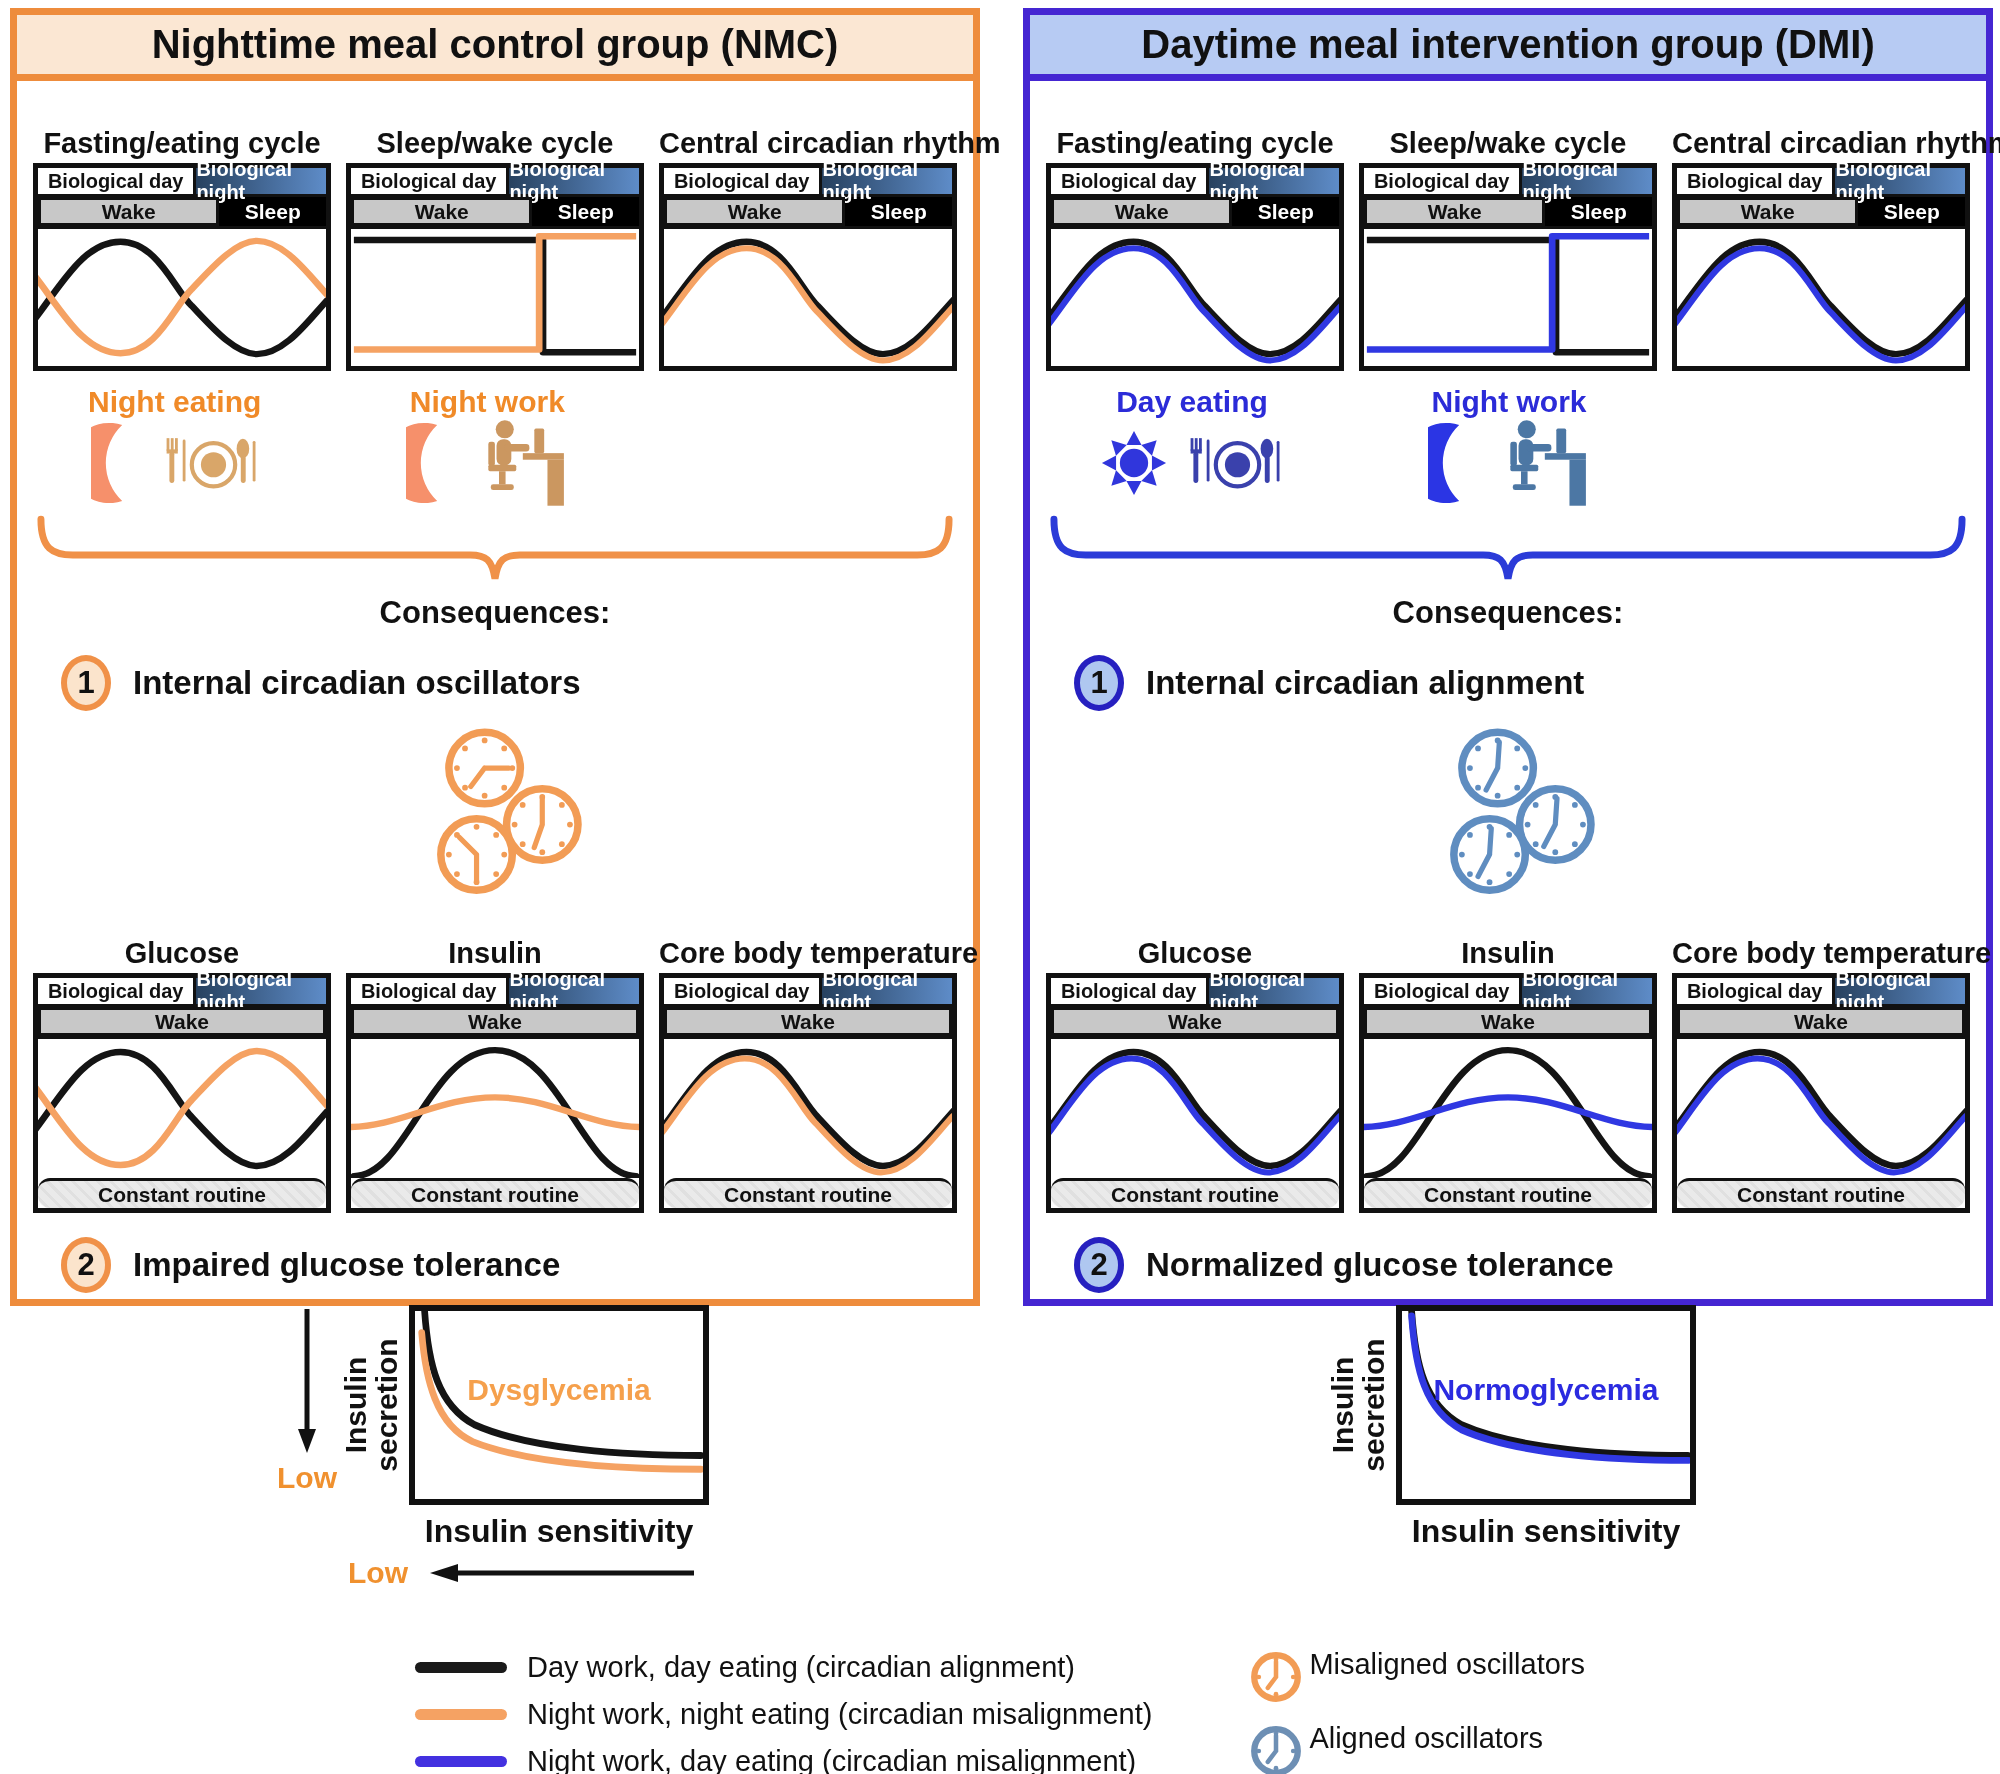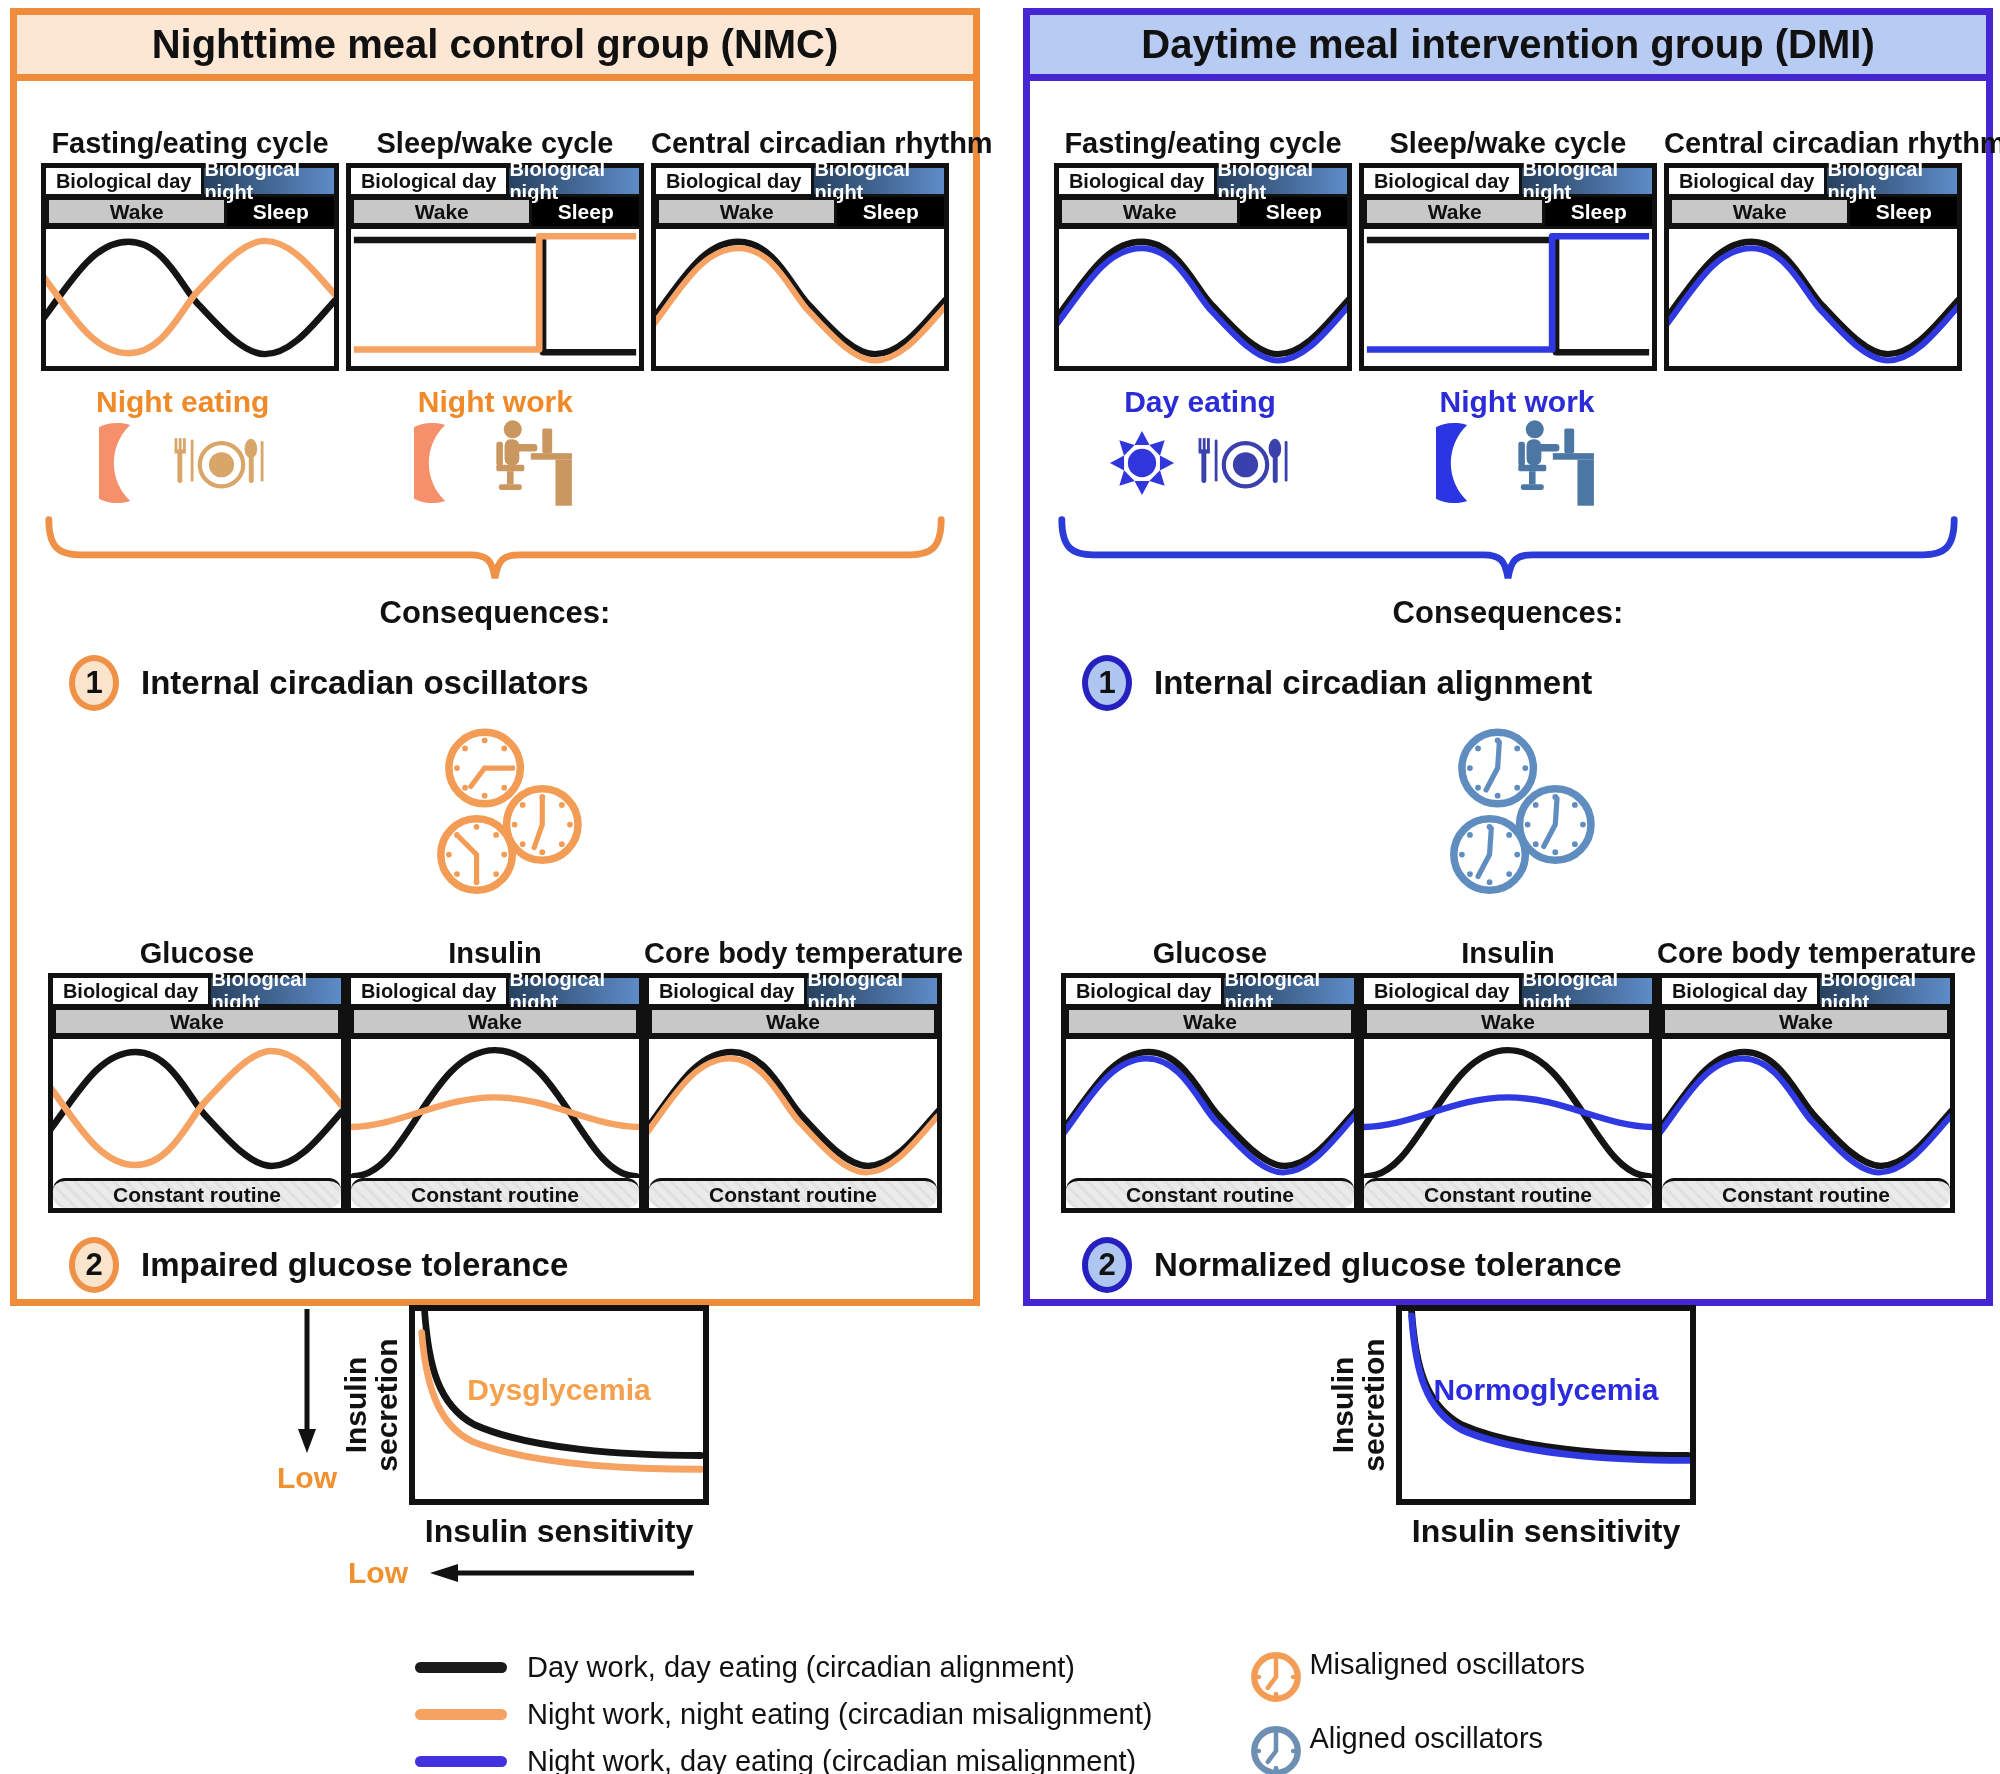--- a/index.html
+++ b/index.html
@@ -3,25 +3,25 @@
 <meta charset="utf-8">
 <style>
   * { margin:0; padding:0; box-sizing:border-box; }
   body { width:2000px; height:1774px; background:#ffffff; font-family:"Liberation Sans", sans-serif; color:#111; position:relative; overflow:hidden; }
   .panel { position:absolute; top:8px; width:970px; height:1298px; border:7px solid; background:#fff; }
   .panel.nmc { left:10px; border-color:#EE8C3C; }
   .panel.dmi { left:1023px; border-color:#4526D2; }
   .panel-header { height:66px; display:flex; align-items:center; justify-content:center; font-size:40px; font-weight:bold; }
   .nmc .panel-header { background:#FBE7D3; border-bottom:7px solid #EE8C3C; }
   .dmi .panel-header { background:#B7CBF3; border-bottom:7px solid #4526D2; }
-  .panel-body { padding:0 24px; }
+  .panel-body { padding:0 16px; }
 
   .cycles-row, .metrics-row { display:flex; justify-content:space-between; }
   .cycles-row { margin-top:42px; }
-  .metrics-row { margin-top:26px;justify-content:center; }
+  .metrics-row { margin-top:26px; }
   .cycle { width:298px; }
   .cycle-title { font-size:29px; font-weight:bold; text-align:center; height:40px; line-height:40px; white-space:nowrap; }
   .mini { border:5px solid #111; background:#fff; }
   .biobar { display:flex; height:29px; border-bottom:3px solid #111; font-weight:bold; font-size:20px; }
   .bioday { width:55%; background:#fff; border-right:3px solid #111; display:flex; align-items:center; justify-content:center; }
   .bionight { flex:1; background:linear-gradient(90deg,#27415F,#5E8CC8); color:#fff; display:flex; align-items:center; justify-content:center; }
   .wsbar { display:flex; height:32px; background:#000; border-bottom:3px solid #111; color:#fff; font-weight:bold; font-size:21px; }
   .wake { width:63%; background:#C8C8C8; color:#111; border:3px solid #111; display:flex; align-items:center; justify-content:center; }
   .wake.full { width:100%; }
   .sleep { flex:1; display:flex; align-items:center; justify-content:center; }

